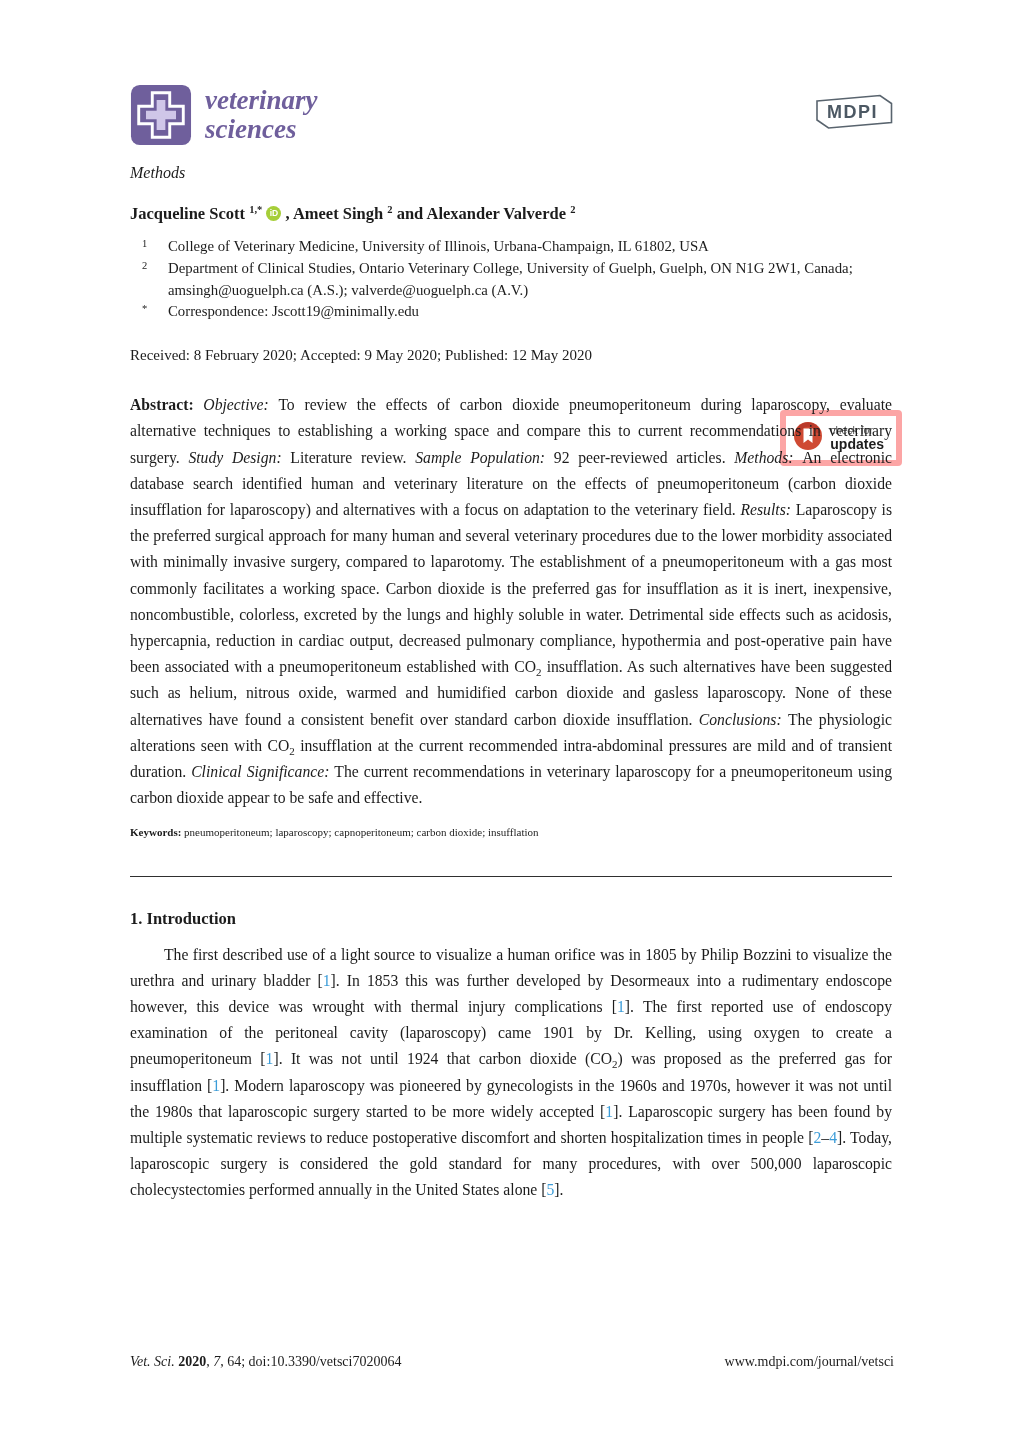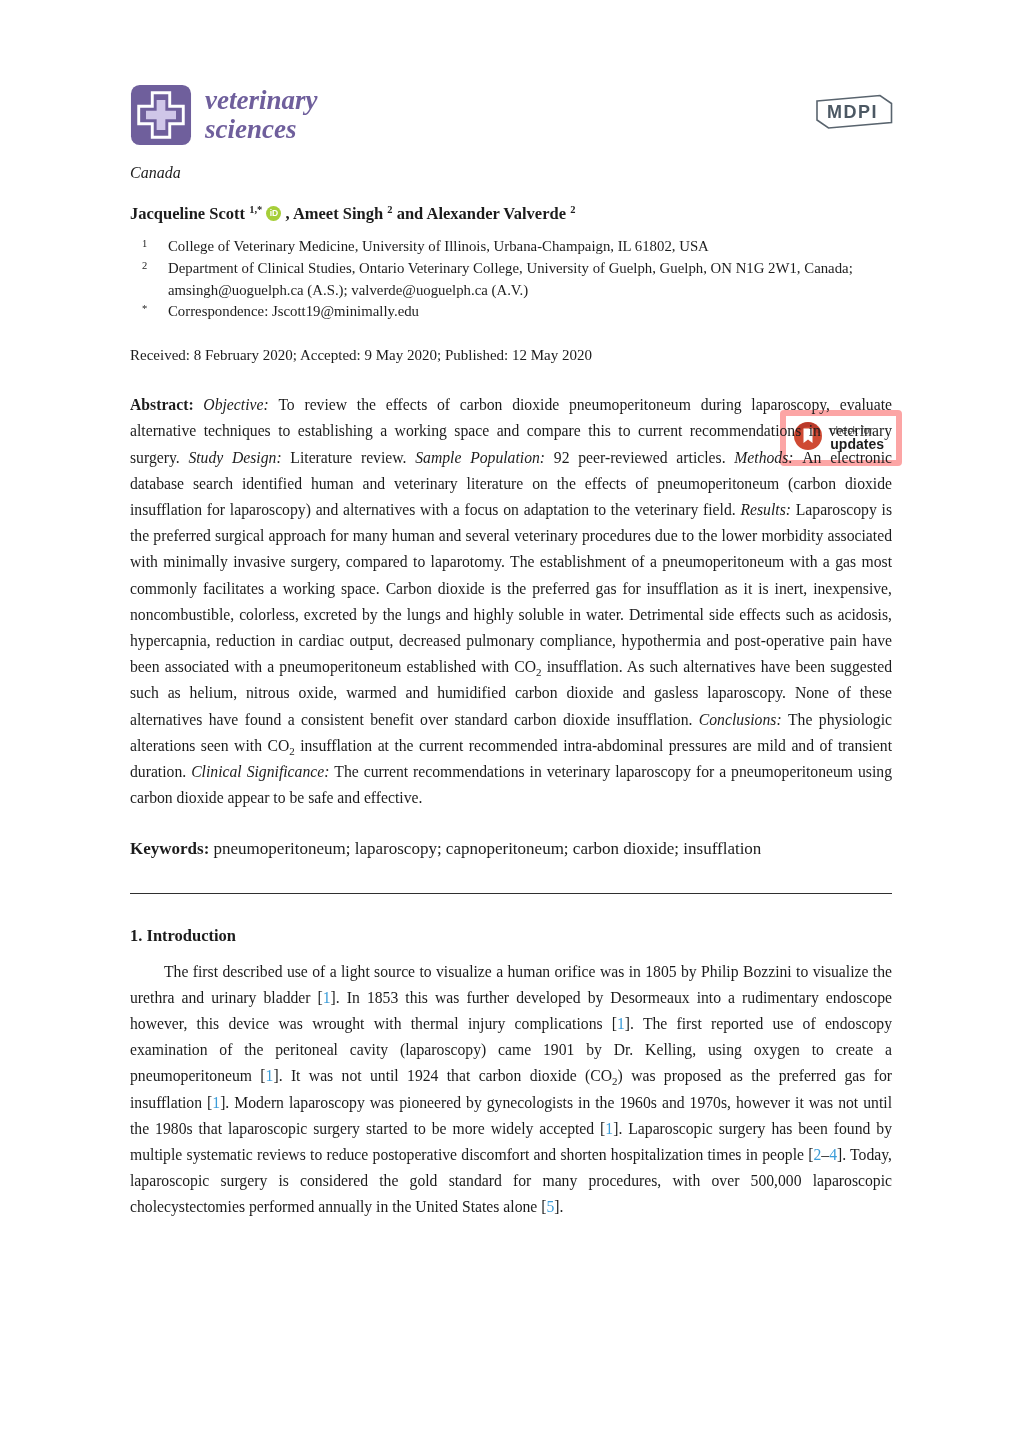--- a/index.html
+++ b/index.html
@@ -26,21 +26,21 @@
   sub { font-size:0.7em; line-height:0; }
 
   .affiliations { margin-top:12px; }
   .aff-row { display:flex; font-size:14.8px; line-height:21.8px; }
   .aff-marker { flex:0 0 38px; padding-left:12px; transform:translateY(-3px); }
   .aff-text { flex:1; }
 
   .dates { margin-top:24px; font-size:15px; }
 
   .abstract { margin-top:28px; font-size:15.7px; line-height:26.2px; text-align:justify; }
-  .keywords { margin-top:25px; font-size:17px; line-height:26.2px; text-align:justify; }
+  .keywords { margin-top:8px; font-size:11px; line-height:26.2px; text-align:justify; }
 
   .rule { margin-top:30px; border:0; border-top:1.3px solid #2f2f2f; height:0; }
 
   .section-heading { margin-top:32px; font-weight:bold; font-size:16.5px; }
   .intro-para { margin-top:13px; font-size:15.7px; line-height:26.2px; text-align:justify; text-indent:34px; }
 
   .seg-italic { font-style:italic; }
   .seg-bold { font-weight:bold; }
   .seg-normal { }
   .ref-link { color:#3b9cd8; text-decoration:none; cursor:pointer; }
@@ -102,21 +102,21 @@
       </svg>
     </span>
     <span class="badge-text">
       <span class="badge-line1">check for</span>
       <span class="badge-line2">updates</span>
     </span>
   </a>
 
   <div class="body-col">
 
-    <div class="review-label">Canada</div>
+    <div class="review-label">Methods</div>
 
 
     <div class="authors">
       <span><span class="seg-normal">Jacqueline Scott </span><sup>1,*</sup></span>
       <span class="orcid">iD</span>
       <span><span class="seg-normal">, Ameet Singh </span><sup>2</sup><span class="seg-normal"> and Alexander Valverde </span><sup>2</sup></span>
     </div>
 
     <div class="affiliations">
       <div class="aff-row">
@@ -140,14 +140,18 @@
     <p class="keywords"><span class="seg-bold">Keywords: </span><span class="seg-normal">pneumoperitoneum; laparoscopy; capnoperitoneum; carbon dioxide; insufflation</span></p>
 
     <hr class="rule">
 
     <div class="section-heading">1. Introduction</div>
 
     <p class="intro-para"><span class="seg-normal">The first described use of a light source to visualize a human orifice was in 1805 by Philip Bozzini to visualize the urethra and urinary bladder [</span><a class="ref-link">1</a><span class="seg-normal">]. In 1853 this was further developed by Desormeaux into a rudimentary endoscope however, this device was wrought with thermal injury complications [</span><a class="ref-link">1</a><span class="seg-normal">]. The first reported use of endoscopy examination of the peritoneal cavity (laparoscopy) came 1901 by Dr. Kelling, using oxygen to create a pneumoperitoneum [</span><a class="ref-link">1</a><span class="seg-normal">]. It was not until 1924 that carbon dioxide (CO</span><sub>2</sub><span class="seg-normal">) was proposed as the preferred gas for insufflation [</span><a class="ref-link">1</a><span class="seg-normal">]. Modern laparoscopy was pioneered by gynecologists in the 1960s and 1970s, however it was not until the 1980s that laparoscopic surgery started to be more widely accepted [</span><a class="ref-link">1</a><span class="seg-normal">]. Laparoscopic surgery has been found by multiple systematic reviews to reduce postoperative discomfort and shorten hospitalization times in people [</span><a class="ref-link">2</a><span class="seg-normal">–</span><a class="ref-link">4</a><span class="seg-normal">]. Today, laparoscopic surgery is considered the gold standard for many procedures, with over 500,000 laparoscopic cholecystectomies performed annually in the United States alone [</span><a class="ref-link">5</a><span class="seg-normal">].</span></p>
 
   </div>
 
+  <div class="footer">
+    <span><span class="seg-italic">Vet. Sci. </span><span class="seg-bold">2020</span><span class="seg-normal">, </span><span class="seg-italic">7</span><span class="seg-normal">, 64; doi:10.3390/vetsci7020064</span></span>
+    <a class="footer-right">www.mdpi.com/journal/vetsci</a>
+  </div>
 
 </div>
 
 </body></html>

